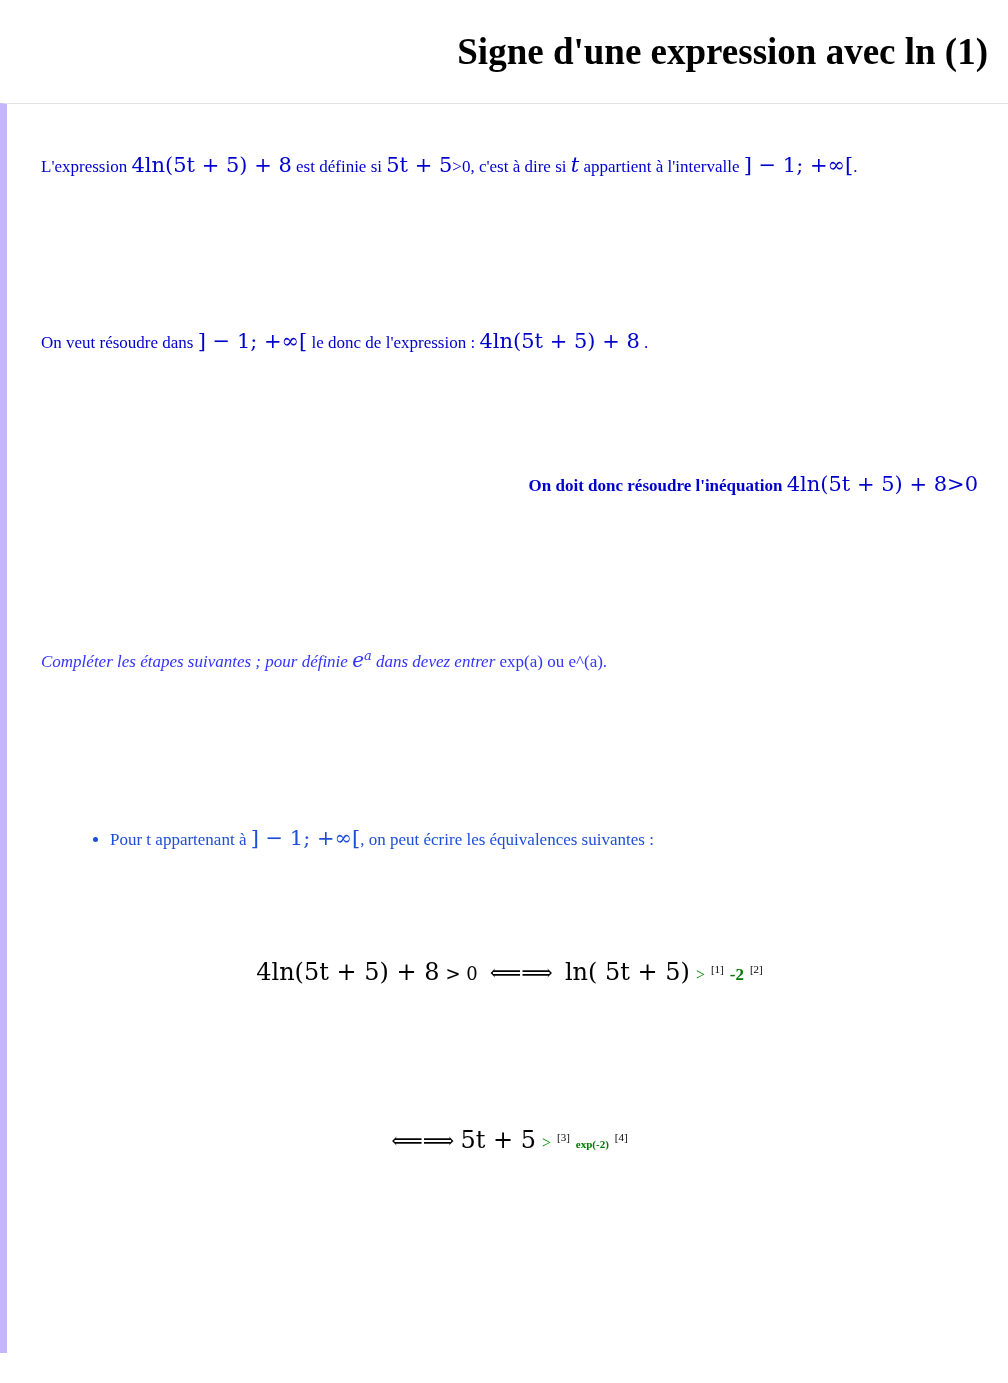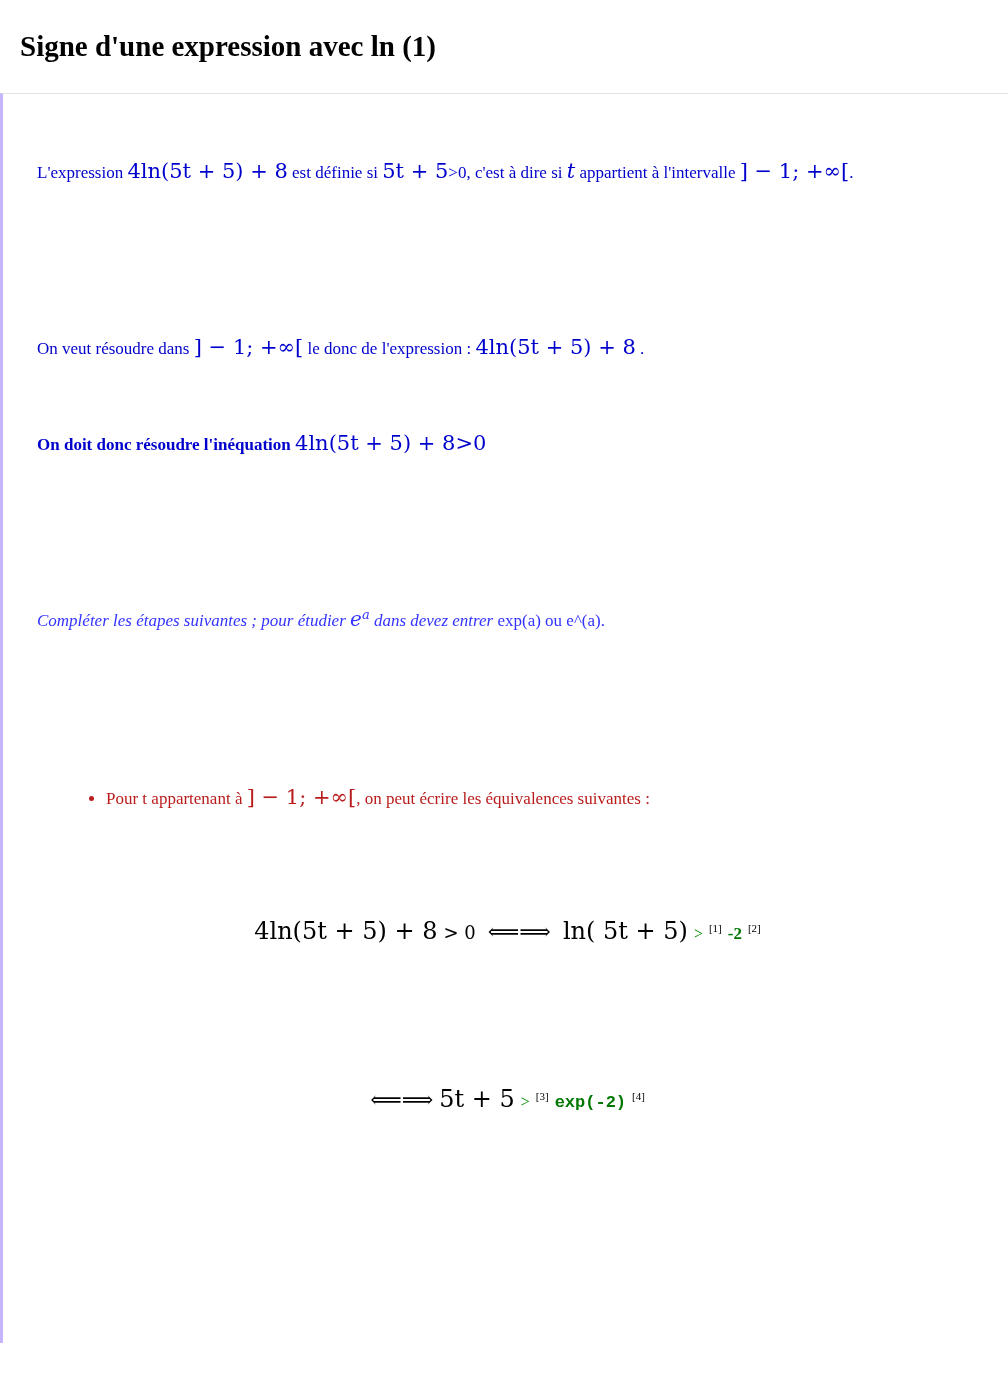--- a/index.html
+++ b/index.html
@@ -8,35 +8,35 @@
     background: #ffffff;
   }
   body {
     width: 1008px;
     min-height: 1383px;
     font-family: "Liberation Serif", serif;
     color: #000000;
     position: relative;
   }
   .page-title {
-    text-align: left;
+    text-align: right;
     font-family: "Liberation Serif", serif;
-    font-size: 29px;
+    font-size: 37px;
     font-weight: bold;
     color: #000000;
     margin: 30px 0 12px 0;
     padding: 0 20px 0 20px;
     letter-spacing: 0px;
   }
   .content-frame {
     margin: 30px 0 0 0;
     border-top: 1px solid #e3e3e3;
-    border-left: 3px solid #c4b5fd;
+    border-left: 7px solid #c4b5fd;
     min-height: 1250px;
-    padding: 64px 30px 40px 34px;
+    padding: 48px 30px 40px 34px;
     box-sizing: border-box;
   }
   .math {
     font-family: "DejaVu Serif", serif;
     font-style: normal;
   }
   .mathit {
     font-family: "DejaVu Serif", serif;
     font-style: italic;
   }
@@ -49,44 +49,45 @@
   }
   .line1 .big { font-size: 21px; }
   .line1 .bigit { font-size: 21px; font-style: italic; }
   .blk-2 {
     margin-top: 150px;
     font-size: 17px;
     color: #0000cc;
   }
   .blk-2 .big { font-size: 21px; }
   .blk-3 {
-    margin-top: 72px;
+    margin-top: 119px;
     font-size: 17px;
     color: #0000cc;
     font-weight: bold;
+    text-align: right;
   }
   .blk-3 .big { font-size: 21px; font-weight: normal; }
   .blk-4 {
     margin-top: 152px;
     font-size: 17px;
     color: #3333ff;
     font-style: italic;
   }
   .blk-4 .plain { font-style: normal; text-align: right; }
   .bullet-block {
     margin-top: 152px;
     padding-left: 45px;
   }
   ul.bullets {
     margin: 0;
     padding-left: 24px;
   }
   ul.bullets li {
     font-size: 17px;
-    color: #b91c1c;
+    color: #1d4ed8;
     line-height: 1.4;
   }
   ul.bullets li .big { font-size: 21px; }
   .eq-row {
     margin-top: 104px;
     text-align: center;
     font-size: 17px;
   }
   .eq-row .big {
     font-size: 24px;
@@ -134,32 +135,32 @@
 
   <div class="blk-2">
     <span>On veut résoudre dans </span><span class="math big">] − 1; +∞[</span><span> le donc de l'expression :  </span><span class="math big">4ln(5t + 5) + 8</span><span> .</span>
   </div>
 
   <div class="blk-3">
     <span>On doit donc résoudre l'inéquation </span><span class="math big">4ln(5t + 5) + 8</span><span class="math big">&gt;0</span>
   </div>
 
   <div class="blk-4">
-    <span>Compléter les étapes suivantes ; pour étudier </span><span class="mathit" style="font-size:20px;">e</span><span class="mathit" style="font-size:13px; vertical-align:super;">a</span><span> dans devez entrer </span><span class="plain">exp(a) ou e^(a).</span>
+    <span>Compléter les étapes suivantes ; pour définie </span><span class="mathit" style="font-size:20px;">e</span><span class="mathit" style="font-size:13px; vertical-align:super;">a</span><span> dans devez entrer </span><span class="plain">exp(a) ou e^(a).</span>
   </div>
 
   <div class="bullet-block">
     <ul class="bullets">
       <li>
         <span>Pour t appartenant à </span><span class="math big">] − 1; +∞[</span><span>, on peut écrire les équivalences suivantes :</span>
       </li>
     </ul>
   </div>
 
   <div class="eq-row">
     <span class="math big">4ln(5t + 5) + 8</span><span class="sp"></span><span class="math mid">&gt; 0</span><span class="sp"></span><span class="math arrow">⟸⟹</span><span class="sp"></span><span class="math big">ln( 5t + 5)</span><span class="sp"></span><span class="greenlight" style="font-size:16px;">&gt;</span><span class="sp"></span><span class="sup">[1]</span><span class="sp"></span><span class="green" style="font-size:17px;">-2</span><span class="sp"></span><span class="sup">[2]</span>
   </div>
 
   <div class="eq-row2">
-    <span class="math arrow" style="font-size:22px;">⟸⟹</span><span class="sp"></span><span class="math big">5t + 5</span><span class="sp"></span><span class="greenlight" style="font-size:16px;">&gt;</span><span class="sp"></span><span class="sup">[3]</span><span class="sp"></span><span class="green" style="font-size:17px;font-family:Liberation Mono, monospace;">exp(-2)</span><span class="sp"></span><span class="sup">[4]</span>
+    <span class="math arrow" style="font-size:22px;">⟸⟹</span><span class="sp"></span><span class="math big">5t + 5</span><span class="sp"></span><span class="greenlight" style="font-size:16px;">&gt;</span><span class="sp"></span><span class="sup">[3]</span><span class="sp"></span><span class="green" style="font-size:11px;">exp(-2)</span><span class="sp"></span><span class="sup">[4]</span>
   </div>
 
 </div>
 
 </body></html>

